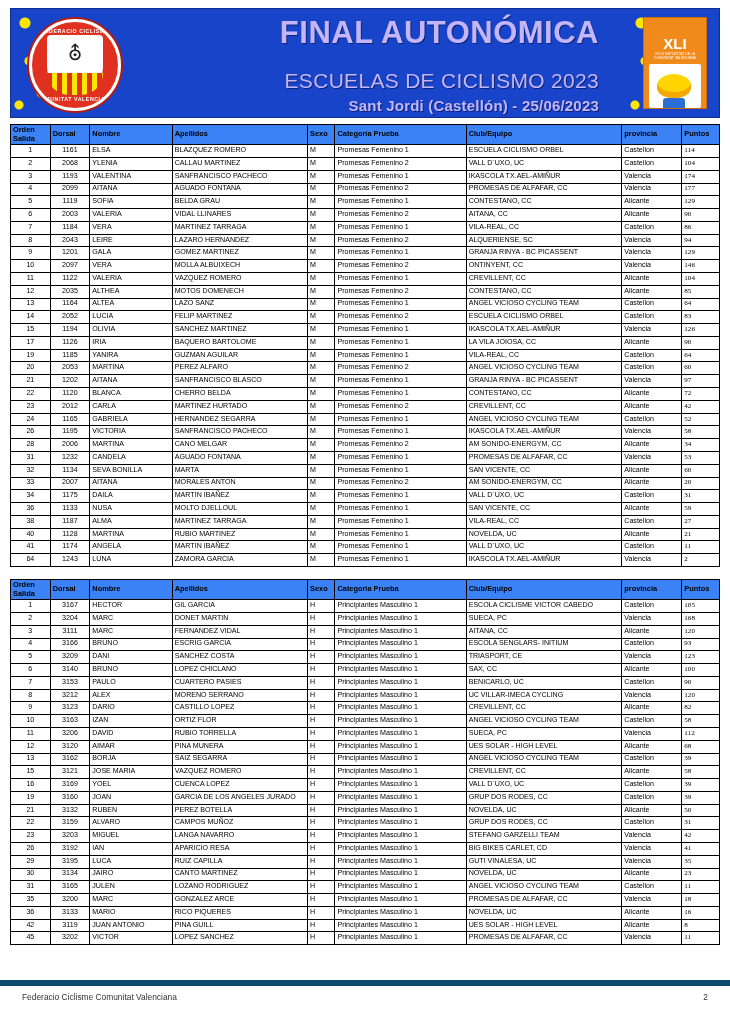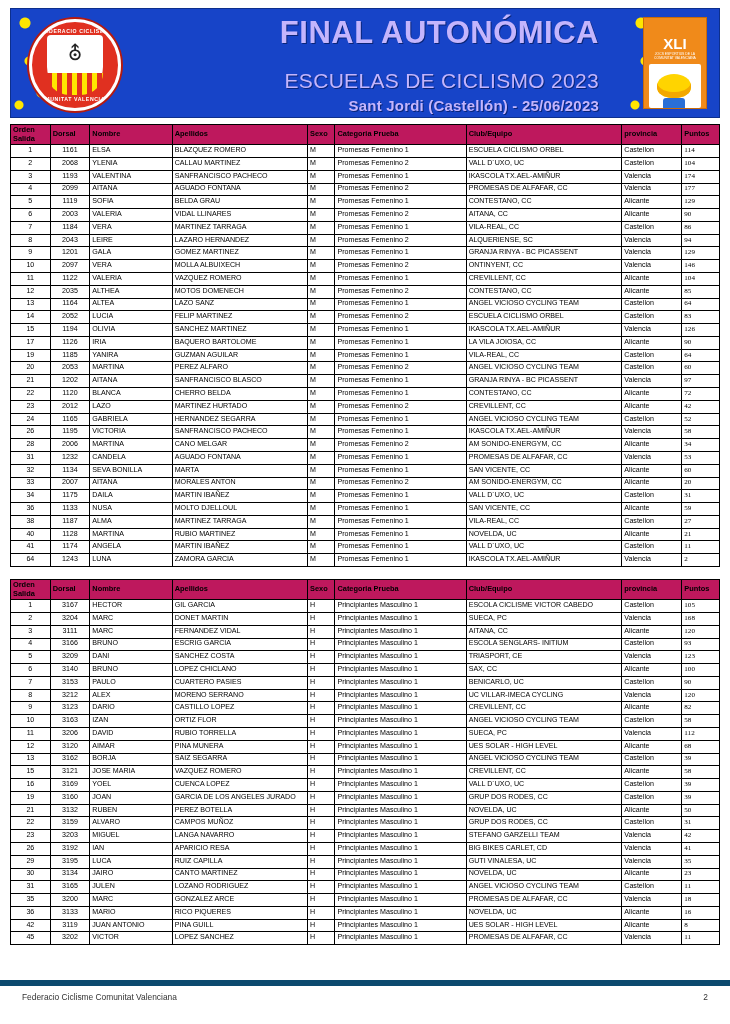--- a/index.html
+++ b/index.html
@@ -200,21 +200,21 @@
   }
   table.listing th, table.listing td {
     border: 1px solid #000;
     padding: 0.6px 2px;
     overflow: hidden;
     white-space: nowrap;
     text-overflow: clip;
     height: 10.6px;
   }
   table.listing thead th {
-    background: #be185d;
+    background: #3b82f6;
     font-weight: bold;
     font-size: 7.4px;
     text-align: left;
     vertical-align: middle;
     height: 18px;
   }
   th.col-orden { width: 34px; }
   td.col-orden { width: 34px; text-align: center; }
   th.col-dorsal, td.col-dorsal { width: 34px; }
   td.col-dorsal { text-align: center; padding-left: 4px; }
@@ -509,21 +509,21 @@
             <td class="col-apellidos">CHERRO BELDA</td>
             <td class="col-sexo">M</td>
             <td class="col-categoria">Promesas Femenino 1</td>
             <td class="col-club">CONTESTANO, CC</td>
             <td class="col-provincia">Alicante</td>
             <td class="col-puntos">72</td>
           </tr>
           <tr>
             <td class="col-orden">23</td>
             <td class="col-dorsal">2012</td>
-            <td class="col-nombre">LAZO</td>
+            <td class="col-nombre">CARLA</td>
             <td class="col-apellidos">MARTINEZ HURTADO</td>
             <td class="col-sexo">M</td>
             <td class="col-categoria">Promesas Femenino 2</td>
             <td class="col-club">CREVILLENT, CC</td>
             <td class="col-provincia">Alicante</td>
             <td class="col-puntos">42</td>
           </tr>
           <tr>
             <td class="col-orden">24</td>
             <td class="col-dorsal">1165</td>

